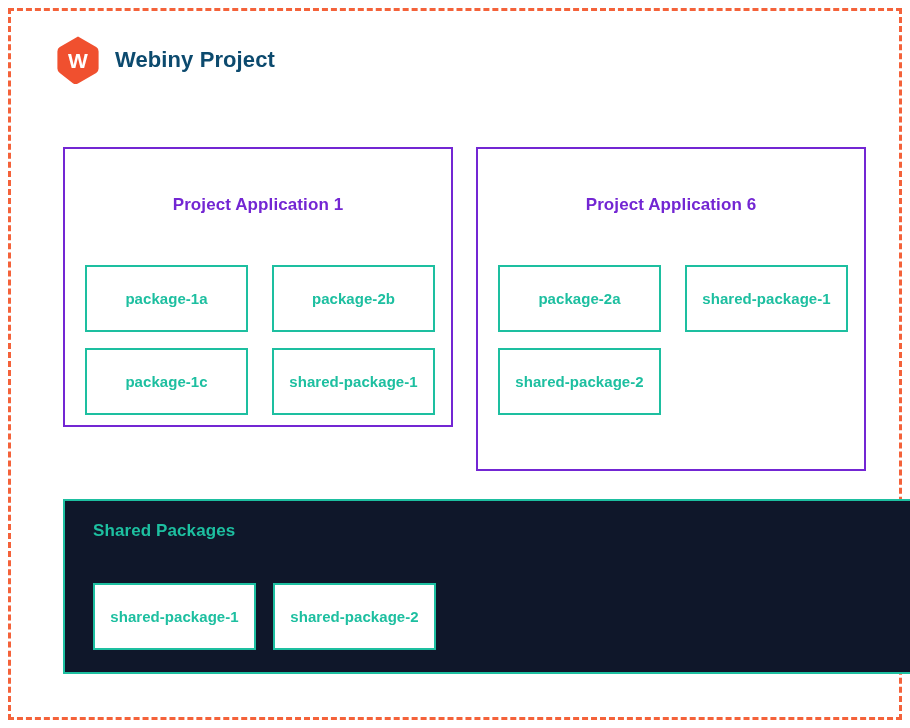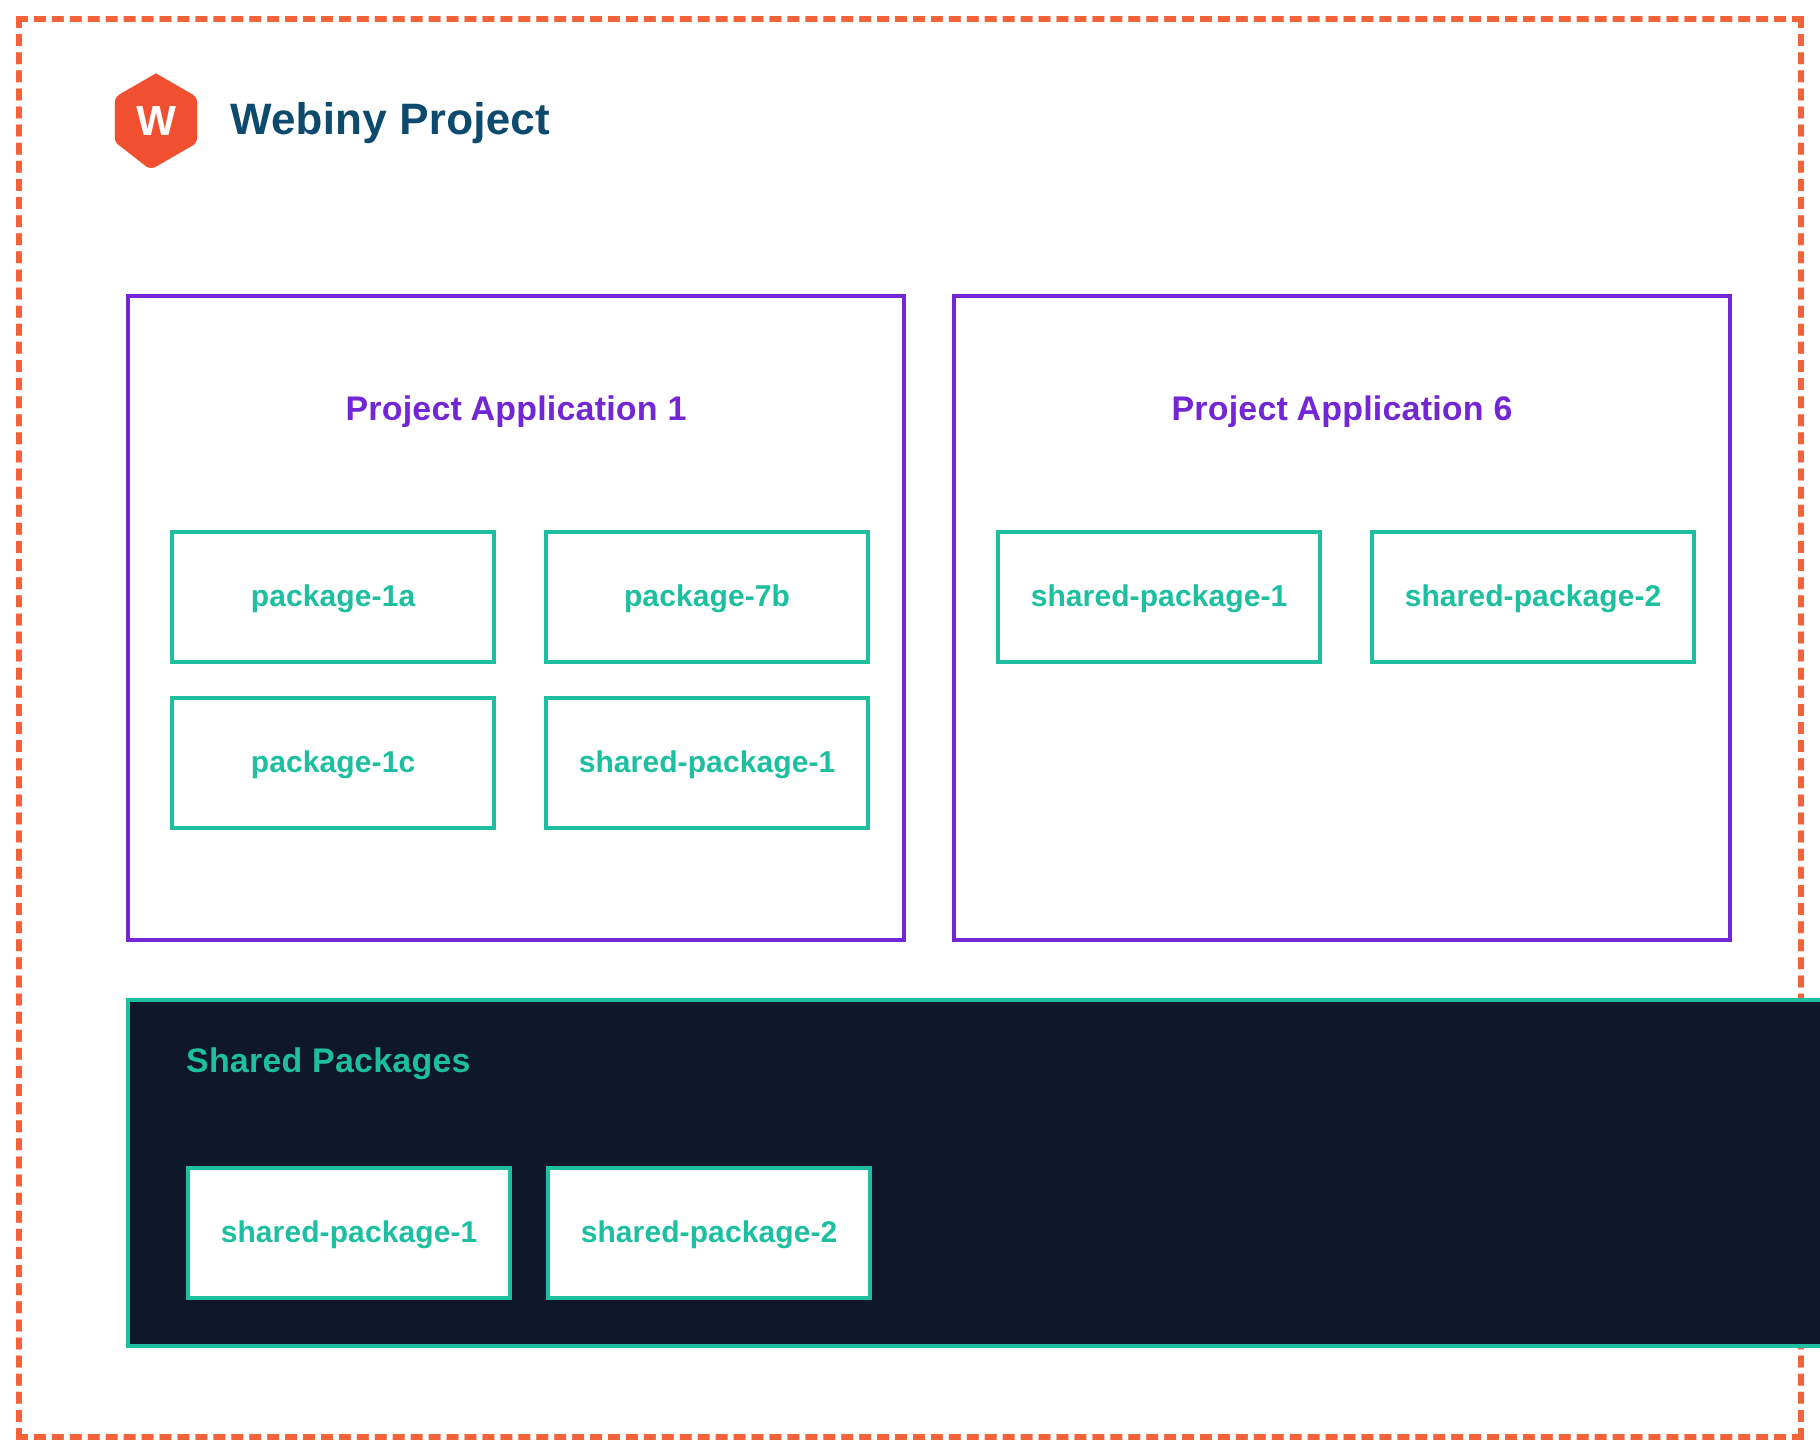--- a/index.html
+++ b/index.html
@@ -49,21 +49,21 @@
     white-space: nowrap;
   }
 
   
   .app-container {
     position: absolute;
     box-sizing: border-box;
     border: 2px solid #7326D3;
     background: #ffffff;
   }
-  #app-container-0 { left: 52px;  top: 136px; width: 390px; height: 324px; }
+  #app-container-0 { left: 52px;  top: 136px; width: 390px; height: 280px; }
   #app-container-1 { left: 465px; top: 136px; width: 390px; height: 324px; }
 
   .app-title {
     position: absolute;
     top: 46px;
     left: 0;
     right: 0;
     text-align: center;
     font-size: 17px;
     font-weight: bold;
@@ -137,29 +137,30 @@
       <path d="M23 1.6 L41.2 12.1 a5 5 0 0 1 2.4 4.3 v17.2 a5 5 0 0 1 -2.4 4.3 L23 48.4 a5 5 0 0 1 -4.8 0 L4.8 37.9 a5 5 0 0 1 -2.4 -4.3 V16.4 a5 5 0 0 1 2.4 -4.3 Z" fill="#F0502F"></path>
       <text x="23" y="32.5" text-anchor="middle" font-family="'Liberation Sans', sans-serif" font-size="21" font-weight="bold" fill="#ffffff">W</text>
     </svg>
     <div id="project-title">Webiny Project</div>
   </div>
 
   <div class="app-container" id="app-container-0">
     <div class="app-title">Project Application 1</div>
     <div class="pkg-grid">
       <div class="pkg-box">package-1a</div>
-      <div class="pkg-box">package-7b</div>
+      <div class="pkg-box">package-2b</div>
       <div class="pkg-box">package-1c</div>
       <div class="pkg-box">shared-package-1</div>
     </div>
   </div>
 
   <div class="app-container" id="app-container-1">
     <div class="app-title">Project Application 6</div>
     <div class="pkg-grid">
+      <div class="pkg-box">package-2a</div>
       <div class="pkg-box">shared-package-1</div>
       <div class="pkg-box">shared-package-2</div>
     </div>
   </div>
 
   <div id="shared-container">
     <div id="shared-title">Shared Packages</div>
     <div id="shared-pkg-grid">
       <div class="pkg-box">shared-package-1</div>
       <div class="pkg-box">shared-package-2</div>

